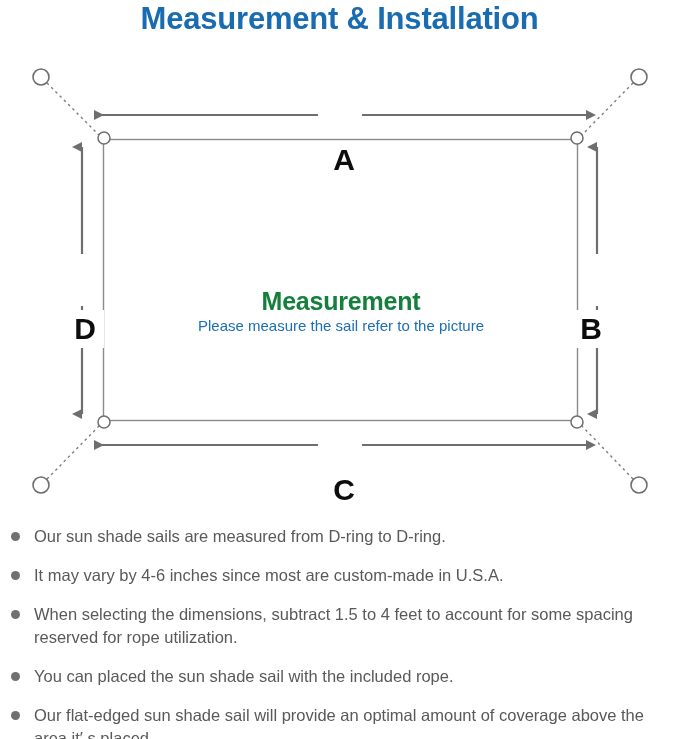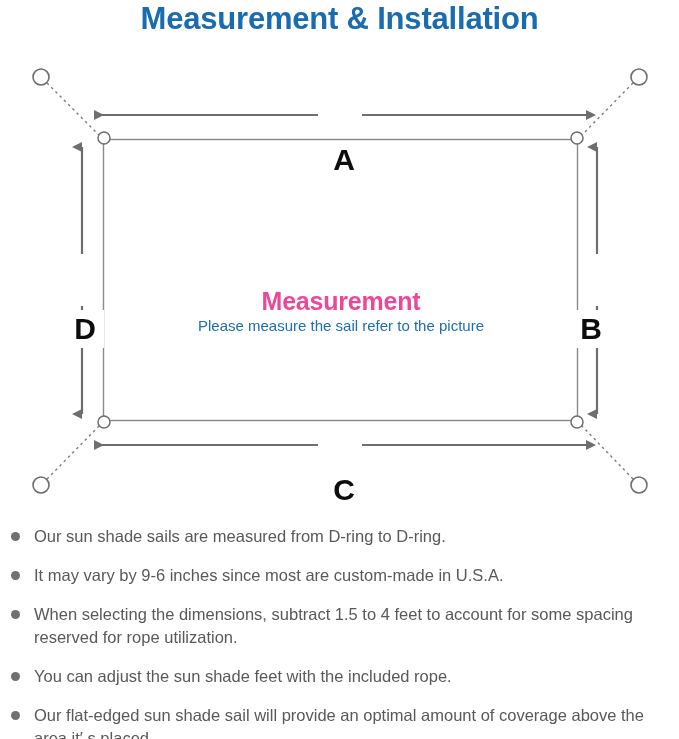--- a/index.html
+++ b/index.html
@@ -65,21 +65,21 @@
   .center-block {
     position: absolute;
     left: 103px;
     top: 238px;
     width: 476px;
     text-align: center;
   }
   .center-title {
     font-size: 25px;
     font-weight: bold;
-    color: #ec4899;
+    color: #15803d;
     line-height: 30px;
     letter-spacing: -0.2px;
   }
   .center-sub {
     font-size: 15px;
     font-weight: normal;
     color: #1c6eb2;
     line-height: 20px;
   }
 
@@ -191,29 +191,29 @@
     </div>
   </div>
 
   <div class="notes">
     <div class="note-item">
       <span class="note-bullet"></span>
       <span>Our sun shade sails are measured from D-ring to D-ring.</span>
     </div>
     <div class="note-item">
       <span class="note-bullet"></span>
-      <span>It may vary by 9-6 inches since most are custom-made in U.S.A.</span>
+      <span>It may vary by 4-6 inches since most are custom-made in U.S.A.</span>
     </div>
     <div class="note-item">
       <span class="note-bullet"></span>
       <span>When selecting the dimensions, subtract 1.5 to 4 feet to account for some spacing reserved for rope utilization.</span>
     </div>
     <div class="note-item">
       <span class="note-bullet"></span>
-      <span>You can adjust the sun shade feet with the included rope.</span>
+      <span>You can placed the sun shade sail with the included rope.</span>
     </div>
     <div class="note-item">
       <span class="note-bullet"></span>
       <span>Our flat-edged sun shade sail will provide an optimal amount of coverage above the area it′ s placed.</span>
     </div>
   </div>
 
 </div>
 
 </body></html>

